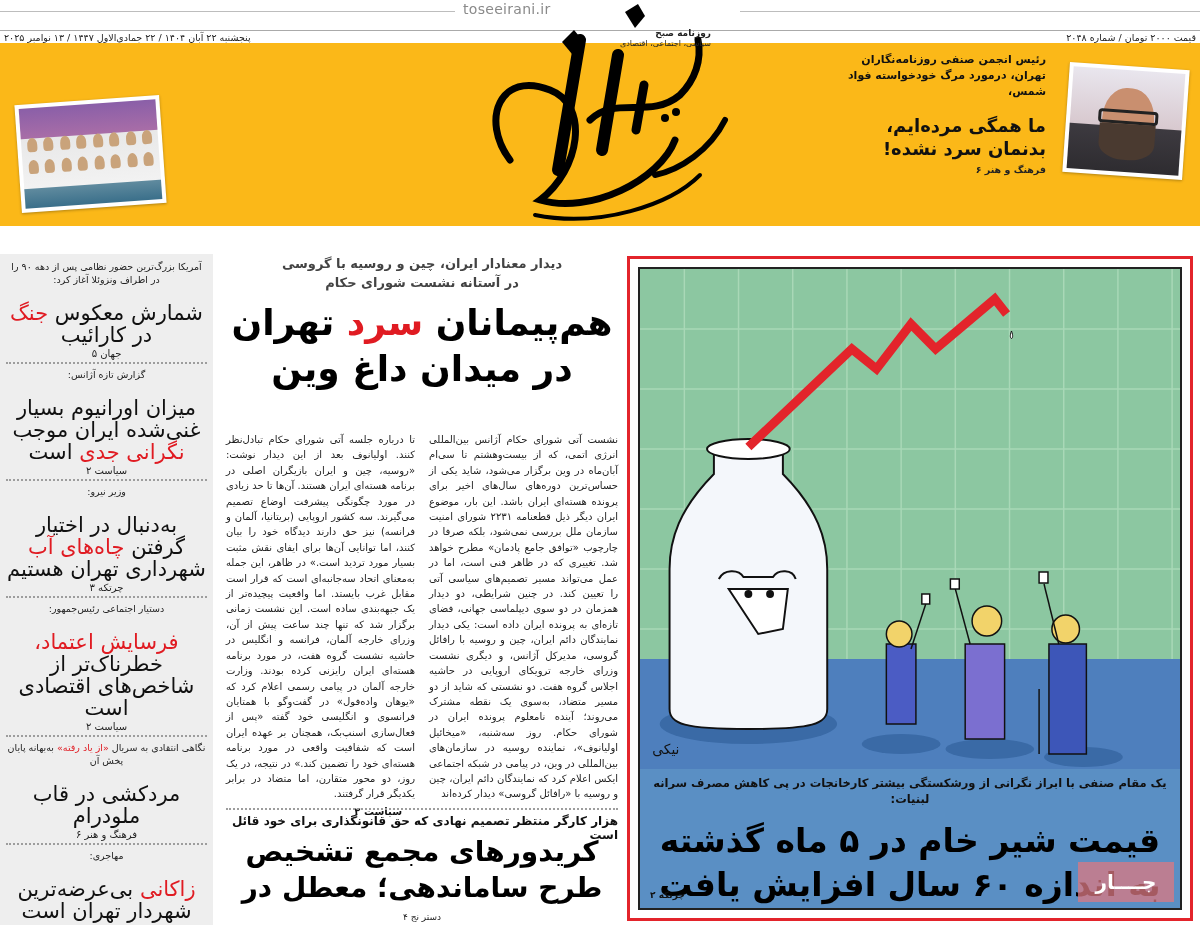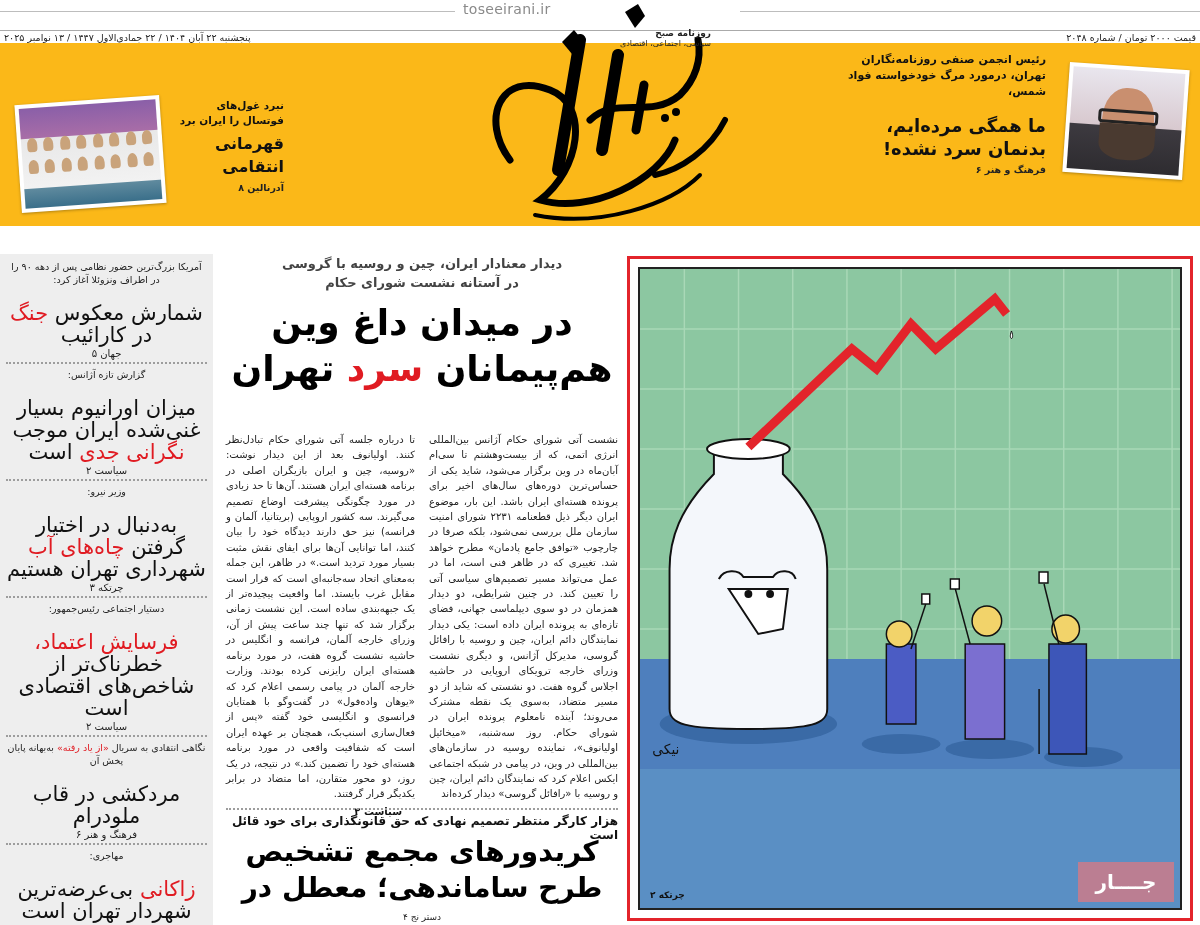--- a/index.html
+++ b/index.html
@@ -140,25 +140,20 @@
           <span></span>
           <span></span>
           <span></span>
           <span></span>
           <span></span>
           <span></span>
           <span></span>
         </div>
     </div>
   </div>
-  <div class="text">
-    <div class="kicker">نبرد غول‌های فوتسال را ایران برد</div>
-    <div class="teaser-title">قهرمانی انتقامی</div>
-    <div class="page-ref">آدرنالین ۸</div>
-  </div>
 </div>
 
 <div class="sidecol">
   <div class="side-item">
     <div class="side-kicker">آمریکا بزرگ‌ترین حضور نظامی پس از دهه ۹۰ را در اطراف ونزوئلا آغاز کرد:</div>
     <div class="side-title"><span>شمارش معکوس </span><span class="red">جنگ</span><span> در کارائیب</span></div>
     <div class="side-ref">جهان ۵</div>
   </div>
   <div class="side-item">
     <div class="side-kicker">گزارش تازه آژانس:</div>
@@ -191,22 +186,22 @@
     <div class="side-ref">فرهنگ و هنر ۶</div>
   </div>
 </div>
 
 <div class="center">
   <div class="lead-kicker">
     <div>دیدار معنادار ایران، چین و روسیه با گروسی</div>
     <div>در آستانه نشست شورای حکام</div>
   </div>
   <div class="lead-title">
+    <div><span>هم‌پیمانان </span><span class="red">سرد</span><span> تهران</span></div>
     <div>در میدان داغ وین</div>
-    <div><span>هم‌پیمانان </span><span class="red">سرد</span><span> تهران</span></div>
   </div>
   <div class="lead-body">
     <div class="body-col">نشست آتی شورای حکام آژانس بین‌المللی انرژی اتمی، که از بیست‌وهشتم تا سی‌ام آبان‌ماه در وین برگزار می‌شود، شاید یکی از حساس‌ترین دوره‌های سال‌های اخیر برای پرونده هسته‌ای ایران باشد. این بار، موضوع ایران دیگر ذیل قطعنامه ۲۲۳۱ شورای امنیت سازمان ملل بررسی نمی‌شود، بلکه صرفا در چارچوب «توافق جامع پادمان» مطرح خواهد شد. تغییری که در ظاهر فنی است، اما در عمل می‌تواند مسیر تصمیم‌های سیاسی آتی را تعیین کند. در چنین شرایطی، دو دیدار همزمان در دو سوی دیپلماسی جهانی، فضای تازه‌ای به پرونده ایران داده است: یکی دیدار نمایندگان دائم ایران، چین و روسیه با رافائل گروسی، مدیرکل آژانس، و دیگری نشست وزرای خارجه ترویکای اروپایی در حاشیه اجلاس گروه هفت. دو نشستی که شاید از دو مسیر متضاد، به‌سوی یک نقطه مشترک می‌روند؛ آینده نامعلوم پرونده ایران در شورای حکام. روز سه‌شنبه، «میخائیل اولیانوف»، نماینده روسیه در سازمان‌های بین‌المللی در وین، در پیامی در شبکه اجتماعی ایکس اعلام کرد که نمایندگان دائم ایران، چین و روسیه با «رافائل گروسی» دیدار کرده‌اند</div>
     <div class="body-col">تا درباره جلسه آتی شورای حکام تبادل‌نظر کنند. اولیانوف بعد از این دیدار نوشت: «روسیه، چین و ایران بازیگران اصلی در برنامه هسته‌ای ایران هستند. آن‌ها تا حد زیادی در مورد چگونگی پیشرفت اوضاع تصمیم می‌گیرند. سه کشور اروپایی (بریتانیا، آلمان و فرانسه) نیز حق دارند دیدگاه خود را بیان کنند، اما توانایی آن‌ها برای ایفای نقش مثبت بسیار مورد تردید است.» در ظاهر، این جمله به‌معنای اتحاد سه‌جانبه‌ای است که قرار است مقابل غرب بایستد. اما واقعیت پیچیده‌تر از یک جبهه‌بندی ساده است. این نشست زمانی برگزار شد که تنها چند ساعت پیش از آن، وزرای خارجه آلمان، فرانسه و انگلیس در حاشیه نشست گروه هفت، در مورد برنامه هسته‌ای ایران رایزنی کرده بودند. وزارت خارجه آلمان در پیامی رسمی اعلام کرد که «یوهان واده‌فول» در گفت‌وگو با همتایان فرانسوی و انگلیسی خود گفته «پس از فعال‌سازی اسنپ‌بک، همچنان بر عهده ایران است که شفافیت واقعی در مورد برنامه هسته‌ای خود را تضمین کند.» در نتیجه، در یک روز، دو محور متقارن، اما متضاد در برابر یکدیگر قرار گرفتند.</div>
   </div>
   <div class="section-tag">سیاست ۲</div>
   <div class="dot-rule" style="top:554px;"></div>
   <div class="second-kicker">هزار کارگر منتظر تصمیم نهادی که حق قانونگذاری برای خود قائل است</div>
   <div class="second-title">
     <div>کریدورهای مجمع تشخیص</div>
@@ -264,16 +259,23 @@
         <line x1="335" y1="375" x2="320" y2="320"></line>
         <rect x="315" y="310" width="9" height="10" fill="#fff"></rect>
         <rect x="415" y="375" width="38" height="110" fill="#3d56b8"></rect>
         <circle cx="432" cy="360" r="14" fill="#f2d36a"></circle>
         <line x1="425" y1="375" x2="410" y2="315"></line>
         <rect x="405" y="303" width="9" height="11" fill="#fff"></rect>
         <line x1="405" y1="420" x2="405" y2="485"></line>
       </g>
       <text x="40" y="485" font-size="14" font-family="DejaVu Sans, sans-serif" fill="#111">نیکی</text>
     </svg>
+    <div class="cartoon-caption">
+      <div class="cap-kicker">یک مقام صنفی با ابراز نگرانی از ورشکستگی بیشتر کارخانجات در پی کاهش مصرف سرانه لبنیات:</div>
+      <div class="cap-title">
+        <div>قیمت شیر خام در ۵ ماه گذشته</div>
+        <div>به اندازه ۶۰ سال افزایش یافت</div>
+      </div>
+    </div>
     <div class="cap-ref">چرتکه ۲</div>
     <div class="watermark">جــــار</div>
   </div>
 </div>
 
 </body></html>

